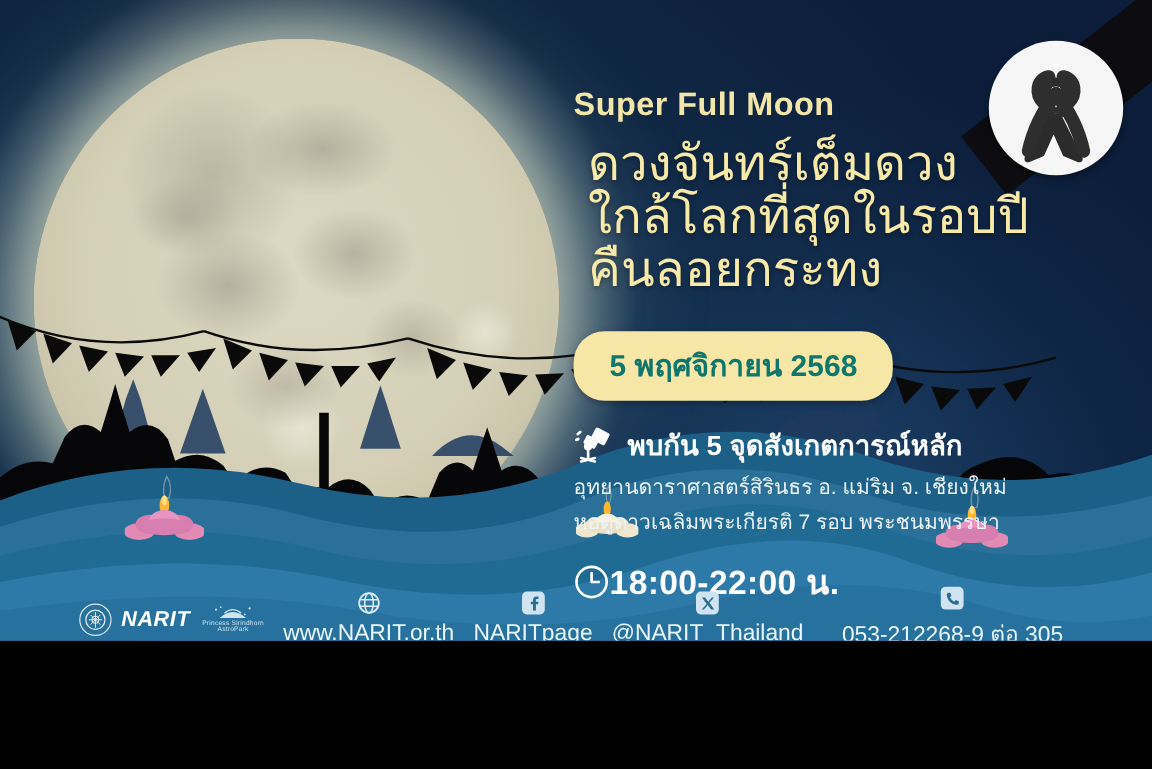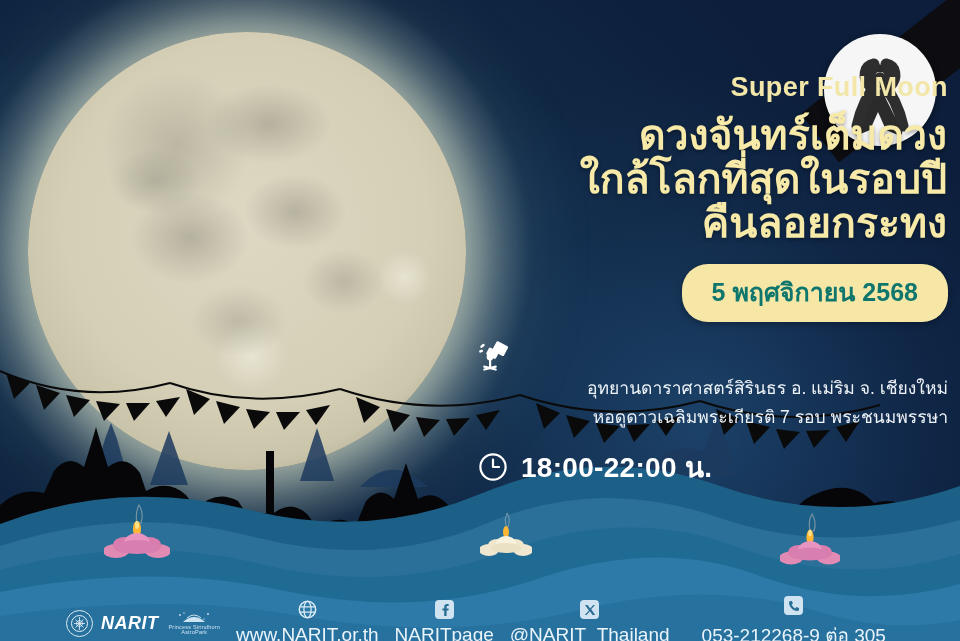--- a/index.html
+++ b/index.html
@@ -1,22 +1,21 @@
 <!DOCTYPE html>
 <html><head>
 <meta charset="utf-8">
 <style>
   html,body{margin:0;padding:0;background:#000;}
   body{font-family:"Liberation Sans","DejaVu Sans",sans-serif;}
   #poster{
-    position:relative;width:960px;height:641px;overflow:hidden;
+    position:relative;width:960px;height:534px;overflow:hidden;
     background:
       radial-gradient(ellipse 600px 420px at 245px 255px, #1d4168 0%, #163555 35%, #102743 62%, #0c1e3b 100%),
       linear-gradient(135deg,#0c1d3c 0%,#102a4d 40%,#0d2044 70%,#0a1832 100%);
-    text-align: right;
   }
   
   .sky-overlay{position:absolute;inset:0;
     background:radial-gradient(ellipse 520px 500px at 700px 430px, rgba(40,92,140,.55) 0%, rgba(25,60,100,.25) 45%, rgba(0,0,0,0) 72%);
     pointer-events:none;}
 
   
   .moon-wrap{position:absolute;left:28px;top:32px;width:438px;height:438px;}
   .moon-glow{position:absolute;inset:-60px;border-radius:50%;
     background:radial-gradient(circle at 50% 50%, rgba(240,240,215,.85) 44%, rgba(225,230,205,.42) 52%, rgba(190,205,190,.18) 62%, rgba(150,180,180,0) 74%);
@@ -45,34 +44,34 @@
 
   
   .skyline{position:absolute;left:0;bottom:96px;width:960px;height:190px;}
 
   
   .water{position:absolute;left:0;bottom:0;width:960px;height:175px;}
 
   
   .content{position:absolute;left:478px;top:72px;width:470px;}
   .kicker{color:#f2e6a8;font-size:27px;font-weight:bold;letter-spacing:.4px;margin:0 0 11px 0;}
-  .headline{color:#f7e9a8;font-weight:bold;font-size:41px;line-height:1.07;margin:1px;
+  .headline{color:#f7e9a8;font-weight:normal;font-size:41px;line-height:1.07;margin:12px;
     text-shadow:0 2px 4px rgba(0,0,0,.35);}
   .headline div{white-space:nowrap;}
   .date-pill{display:inline-block;margin-top:17px;background:#f6e7a6;color:#0f766e;
     font-size:25px;font-weight:bold;border-radius:26px;padding:8px 30px 10px 30px;
     box-shadow:0 2px 6px rgba(0,0,0,.3);}
 
   .spots{margin-top:19px;}
   .spots-head{display:flex;align-items:center;gap:11px;}
   .spots-title{color:#ffffff;font-size:23px;font-weight:bold;}
   .spot-line{color:#eef3f8;font-size:17.5px;margin-top:6px;line-height:1.32;}
   .spot-line.tight{margin-top:4px;}
 
-  .timerow{display:flex;align-items:center;gap:13px;margin-top:16px;}
+  .timerow{display:flex;align-items:center;gap:0;margin-top:16px;}
   .time-text{color:#ffffff;font-size:28px;font-weight:bold;letter-spacing:.3px;}
 
   
   .footer{position:absolute;left:0;bottom:0;width:960px;height:36px;display:flex;align-items:center;
     gap:0;padding-left:66px;box-sizing:border-box;}
   .f-item{display:flex;align-items:center;gap:5px;color:#eaf4fb;font-size:19px;white-space:nowrap;flex-direction:column;}
   .f-gap{width:16px;}
   .f-logo-seal{width:25px;height:25px;border-radius:50%;border:1.6px solid #dfe9f0;
     display:flex;align-items:center;justify-content:center;}
   .narit-word{color:#fff;font-size:18px;font-weight:bold;letter-spacing:.5px;font-style:italic;}
@@ -261,20 +260,21 @@
               <rect x="9" y="8" width="11" height="8" rx="1.4" transform="rotate(28 14 12)"></rect>
               <circle cx="12" cy="16" r="3.4"></circle>
               <rect x="11" y="18" width="2.2" height="9" rx="1"></rect>
               <rect x="5" y="26" width="14" height="2.2" rx="1.1" transform="rotate(-14 12 27)"></rect>
               <rect x="5" y="26" width="14" height="2.2" rx="1.1" transform="rotate(14 12 27)"></rect>
               <rect x="1" y="9" width="4" height="2.4" rx="1.2" transform="rotate(-22 3 10)"></rect>
               <rect x="2" y="4" width="5" height="2.4" rx="1.2" transform="rotate(-40 4 5)"></rect>
             </g>
           </svg>
         </span>
+        <span class="spots-title">พบกัน 5 จุดสังเกตการณ์หลัก</span>
       </div>
       <div class="spot-line">อุทยานดาราศาสตร์สิรินธร อ. แม่ริม จ. เชียงใหม่</div>
       <div class="spot-line">หอดูดาวเฉลิมพระเกียรติ 7 รอบ พระชนมพรรษา</div>
     </div>
 
     <div class="timerow">
       <span class="ic">
         <svg width="30" height="30" viewBox="0 0 30 30">
           <circle cx="15" cy="15" r="12.6" fill="none" stroke="#ffffff" stroke-width="2.2"></circle>
           <path d="M15 7.5 L15 15 L21 15" fill="none" stroke="#ffffff" stroke-width="2.2" stroke-linecap="round" stroke-linejoin="round"></path>

